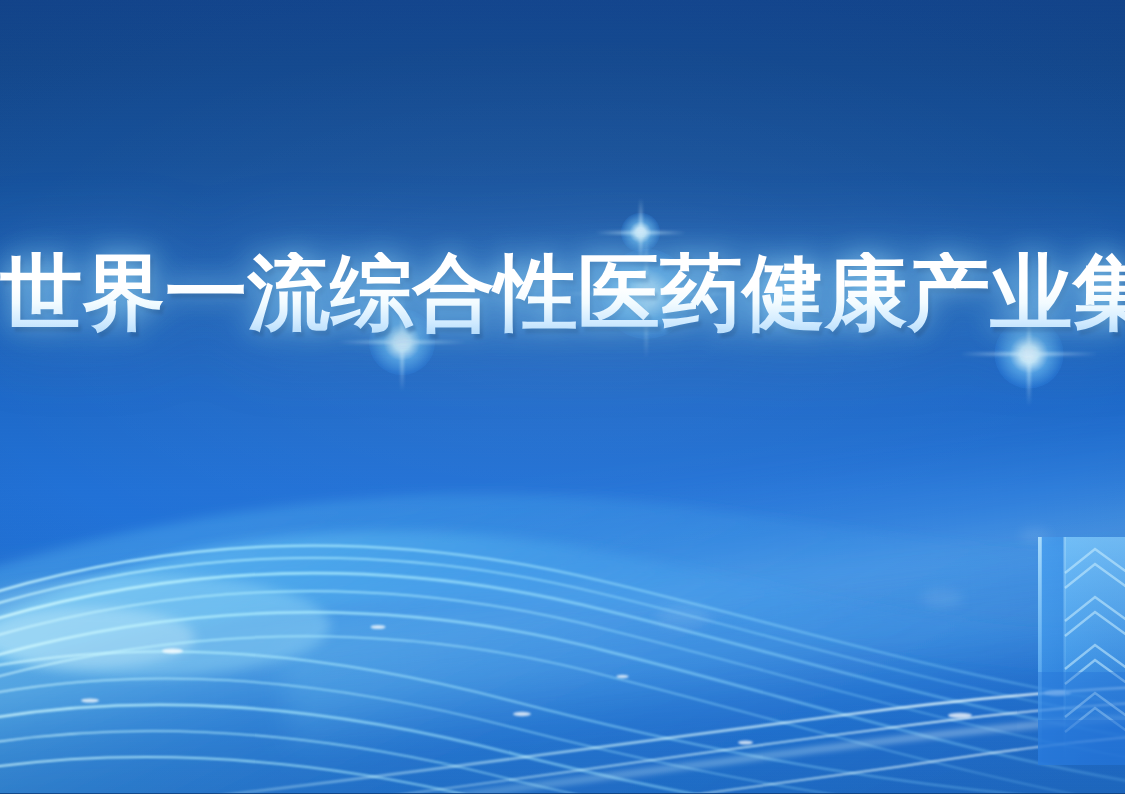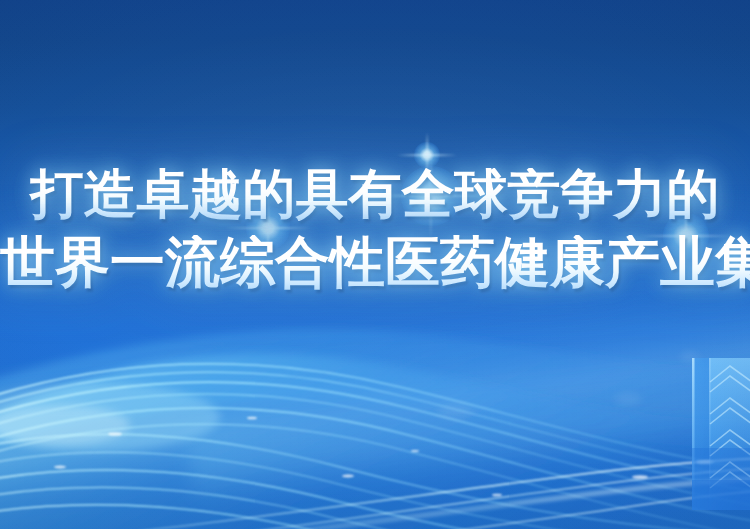--- a/index.html
+++ b/index.html
@@ -342,18 +342,17 @@
     <div class="ray-v" style="width:1.9px;height:66px;transform:translate(-50%,-50%);"></div>
   </div>
 
   <div class="flare" style="left:663px; top:213px; width:46px; height:46px;">
     <div class="core" style="width:46px;height:46px;"></div>
     <div class="ray-h" style="width:92px;height:2.0px;transform:translate(-50%,-50%);"></div>
     <div class="ray-v" style="width:2.0px;height:70px;transform:translate(-50%,-50%);"></div>
   </div>
 
   <div class="headline">
-    <span class="line line1">打造卓越的具有全球竞争力的</span>
     <span class="line line2">世界一流综合性医药健康产业集团</span>
   </div>
 
   <div class="grain"></div>
 </div>
 
 </body></html>

